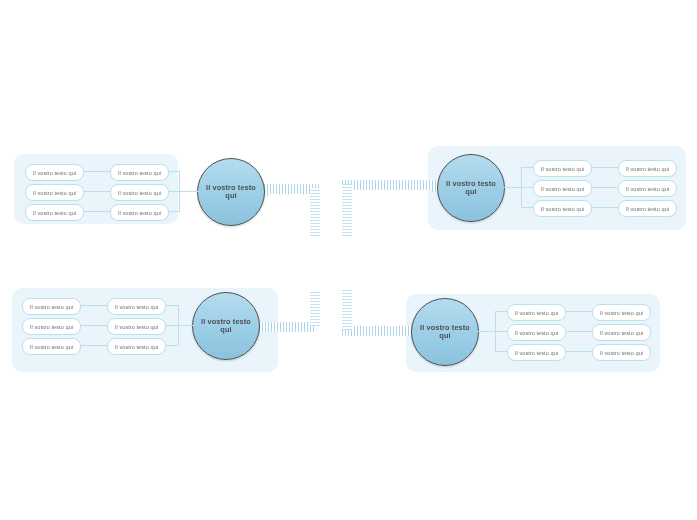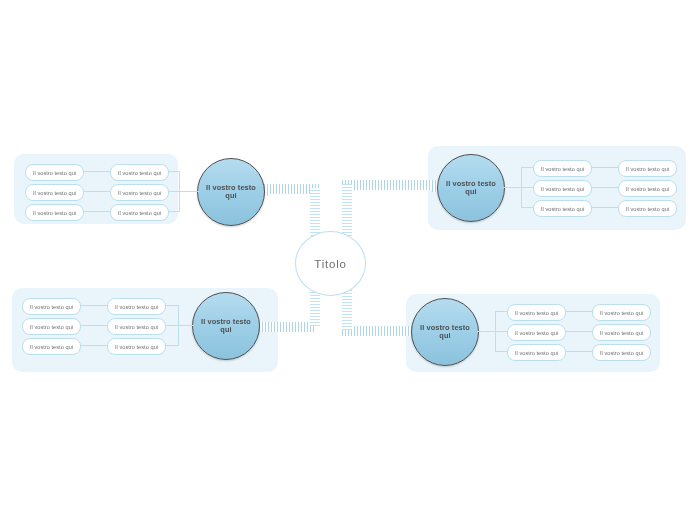--- a/index.html
+++ b/index.html
@@ -111,23 +111,20 @@
   <div class="band-v" style="left:310px;top:290px;height:36px;"></div>
 
   <div class="band-h" style="left:342px;top:326px;width:72px;"></div>
   <div class="band-v" style="left:342px;top:290px;height:40px;"></div>
 
   <div class="band-h" style="left:258px;top:186px;width:10px;"></div>
   <div class="band-h" style="left:432px;top:182px;width:10px;"></div>
   <div class="band-h" style="left:256px;top:322px;width:10px;"></div>
   <div class="band-h" style="left:402px;top:326px;width:10px;"></div>
 
-  <div class="center-circle" style="left:295px;top:231px;width:69px;height:63px;">
-    <span>Titolo</span>
-  </div>
 
   <div class="branch-circle" style="left:197px;top:158px;width:66px;height:66px;">
     <span>Il vostro testo qui</span>
   </div>
 
   <div class="lin-v" style="left:179px;top:171px;height:40px;"></div>
   <div class="lin-h" style="left:179px;top:191px;width:20px;"></div>
   <div class="lin-h" style="left:166px;top:171px;width:14px;"></div>
   <div class="lin-h" style="left:166px;top:191px;width:14px;"></div>
   <div class="lin-h" style="left:166px;top:211px;width:14px;"></div>

